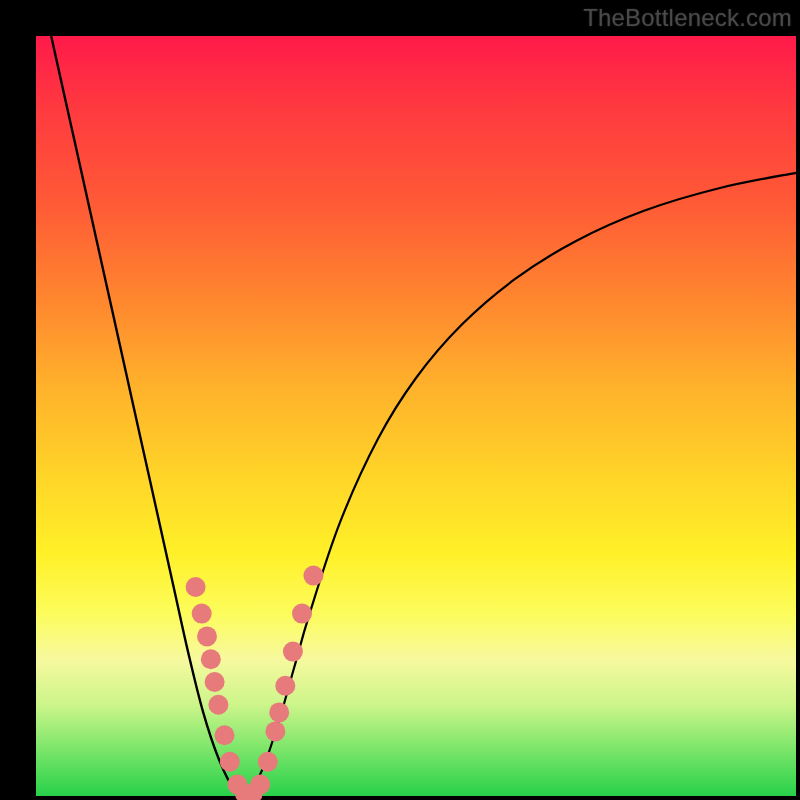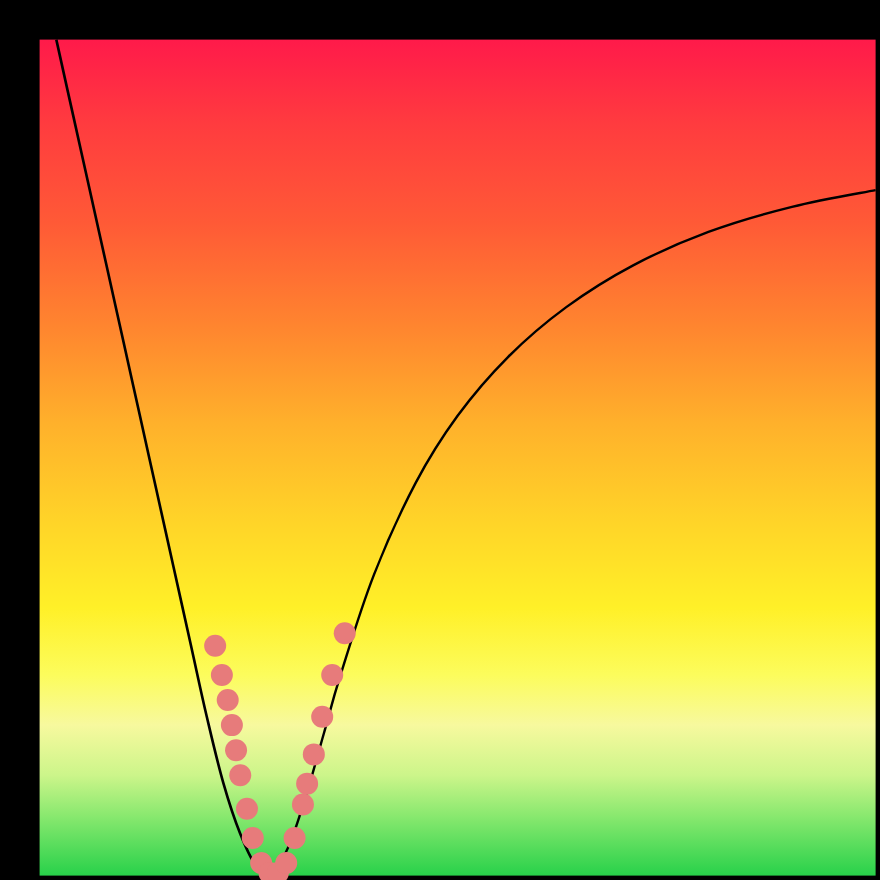--- a/index.html
+++ b/index.html
@@ -60,20 +60,21 @@
     height: 760px;
     overflow: visible;
   }
 </style>
 </head>
 <body>
 
 <div class="frame">
   <div class="plot"></div>
 
+  <div class="watermark">TheBottleneck.com</div>
 
   <svg class="curves" viewBox="0 0 760 760" preserveAspectRatio="none">
     <path id="left-path" fill="none" stroke="#000000" stroke-width="2.4" d="M 15.2 0.0 C 17.9 12.3, 24.9 43.8, 30.4 68.4 C 35.9 93.0, 40.1 112.2, 45.6 136.8 C 51.1 161.4, 55.3 180.6, 60.8 205.2 C 66.3 229.8, 70.5 249.0, 76.0 273.6 C 81.5 298.2, 85.7 317.4, 91.2 342.0 C 96.7 366.6, 100.9 385.8, 106.4 410.4 C 111.9 435.0, 116.1 454.2, 121.6 478.8 C 127.1 503.4, 131.3 522.6, 136.8 547.2 C 142.3 571.8, 146.5 592.3, 152.0 615.6 C 157.5 638.9, 161.7 657.2, 167.2 676.4 C 172.7 695.6, 176.9 708.3, 182.4 722.0 C 187.9 735.7, 192.1 745.6, 197.6 752.4 C 203.1 759.2, 210.1 758.6, 212.8 760.0"></path>
     <path id="right-path" fill="none" stroke="#000000" stroke-width="2.2" d="M 212.8 760.0 C 215.5 754.5, 222.5 743.3, 228.0 729.6 C 233.5 715.9, 237.7 701.8, 243.2 684.0 C 248.7 666.2, 252.9 650.0, 258.4 630.8 C 263.9 611.6, 265.4 603.6, 273.6 577.6 C 281.8 551.6, 291.7 517.9, 304.0 486.4 C 316.3 454.9, 328.3 428.8, 342.0 402.8 C 355.7 376.8, 365.0 362.5, 380.0 342.0 C 395.0 321.5, 407.8 306.6, 425.6 288.8 C 443.4 271.0, 458.3 258.2, 478.8 243.2 C 499.3 228.2, 516.3 217.5, 539.6 205.2 C 562.9 192.9, 582.0 184.4, 608.0 174.8 C 634.0 165.2, 656.6 158.8, 684.0 152.0 C 711.4 145.2, 746.3 139.5, 760.0 136.8"></path>
     <g id="dots">
         <circle cx="159.6" cy="551.0" r="10" fill="#e77b7b" stroke="#cf5a5a" stroke-width="0"></circle>
         <circle cx="165.7" cy="577.6" r="10" fill="#e77b7b" stroke="#cf5a5a" stroke-width="0"></circle>
         <circle cx="171.0" cy="600.4" r="10" fill="#e77b7b" stroke="#cf5a5a" stroke-width="0"></circle>
         <circle cx="174.8" cy="623.2" r="10" fill="#e77b7b" stroke="#cf5a5a" stroke-width="0"></circle>
         <circle cx="178.6" cy="646.0" r="10" fill="#e77b7b" stroke="#cf5a5a" stroke-width="0"></circle>

